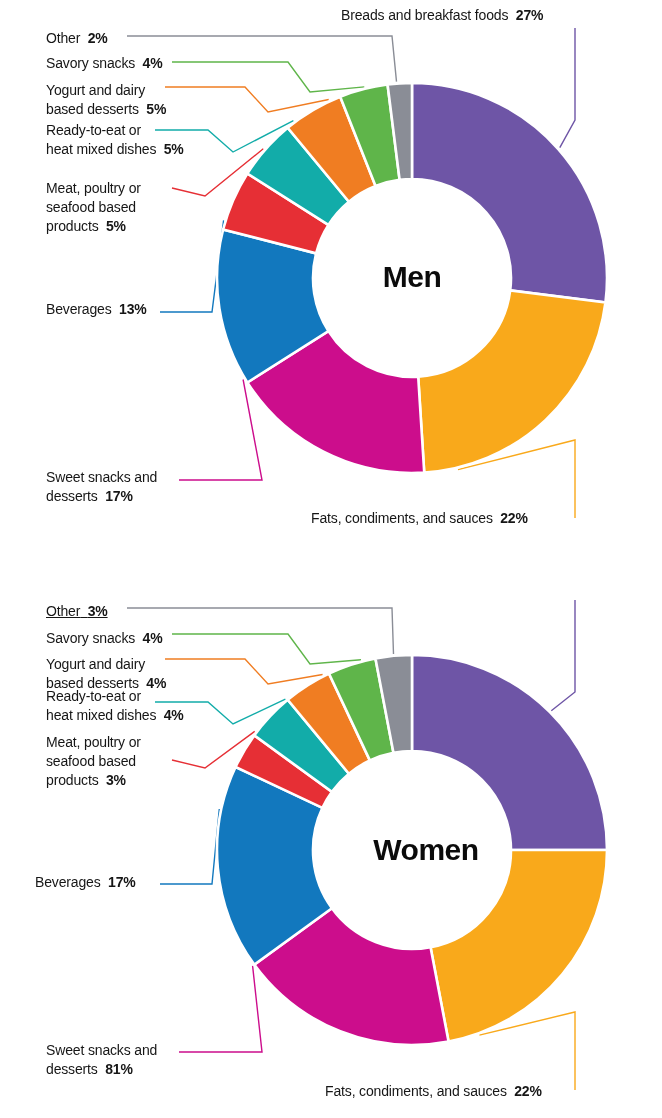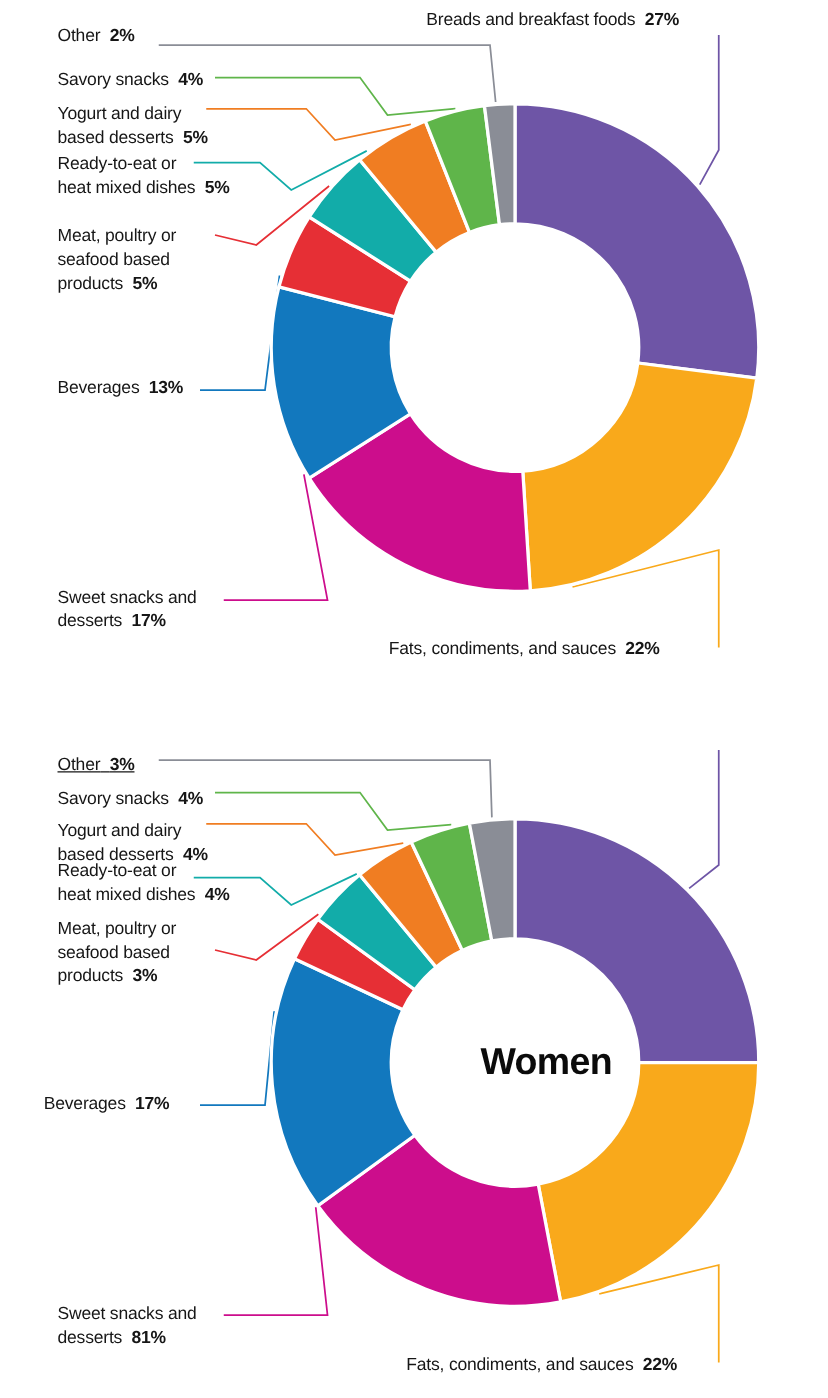--- a/index.html
+++ b/index.html
@@ -100,26 +100,27 @@
         </path>
         <path d="M 340.215712226488 96.69358525179089 A 195 195 0 0 1 387.56001945496075 84.53763324367682 L 399.59200987713393 179.7806445698667 A 99 99 0 0 0 375.555669284217 185.95212789706306 Z" fill="#5FB54A" stroke="#ffffff" stroke-width="2.6">
           <title>Savory snacks 4%</title>
         </path>
         <path d="M 387.56001945496075 84.53763324367682 A 195 195 0 0 1 411.99999999999994 83 L 412 179 A 99 99 0 0 0 399.59200987713393 179.7806445698667 Z" fill="#8A8D96" stroke="#ffffff" stroke-width="2.6">
           <title>Other 2%</title>
         </path>
       </g>
     </svg>
 
+  <div class="center-label" id="center-men" style="left:312px; top:260px; width:200px;">Men</div>
 
   <div class="label" style="left:341px; top:6px;">
     <span class="t">Breads and breakfast foods</span>&nbsp;&nbsp;<span class="pct">27%</span>
   </div>
 
-  <div class="label" style="left:46px; top:19px;">
+  <div class="label" style="left:46px; top:29px;">
     <span class="t">Other</span>&nbsp;&nbsp;<span class="pct">2%</span>
   </div>
 
   <div class="label" style="left:46px; top:54px;">
     <span class="t">Savory snacks</span>&nbsp;&nbsp;<span class="pct">4%</span>
   </div>
 
   <div class="label" style="left:46px; top:81px;">
     <span class="t">Yogurt and dairy</span><br>
     <span class="t">based desserts</span>&nbsp;&nbsp;<span class="pct">5%</span>
@@ -187,21 +188,21 @@
         </path>
         <path d="M 328.97303814481063 114.55872476912629 A 195 195 0 0 1 375.46064365578354 99.45398610790573 L 393.4492498560132 193.75356217785983 A 99 99 0 0 0 369.8478501350577 201.42212180586412 Z" fill="#5FB54A" stroke="#ffffff" stroke-width="2.6">
           <title>Savory snacks 4%</title>
         </path>
         <path d="M 375.46064365578354 99.45398610790573 A 195 195 0 0 1 411.9999999999998 96 L 411.9999999999999 192 A 99 99 0 0 0 393.4492498560132 193.75356217785983 Z" fill="#8A8D96" stroke="#ffffff" stroke-width="2.6">
           <title>Other 3%</title>
         </path>
       </g>
     </svg>
 
-  <div class="center-label" id="center-women" style="left:312px; top:274px; width:228px;padding-left:11px;">Women</div>
+  <div class="center-label" id="center-women" style="left:312px; top:274px; width:228px;">Women</div>
 
 
   <div class="label" style="left:46px; top:43px;text-decoration:underline;">
     <span class="t">Other</span>&nbsp;&nbsp;<span class="pct">3%</span>
   </div>
 
   <div class="label" style="left:46px; top:70px;">
     <span class="t">Savory snacks</span>&nbsp;&nbsp;<span class="pct">4%</span>
   </div>
 

